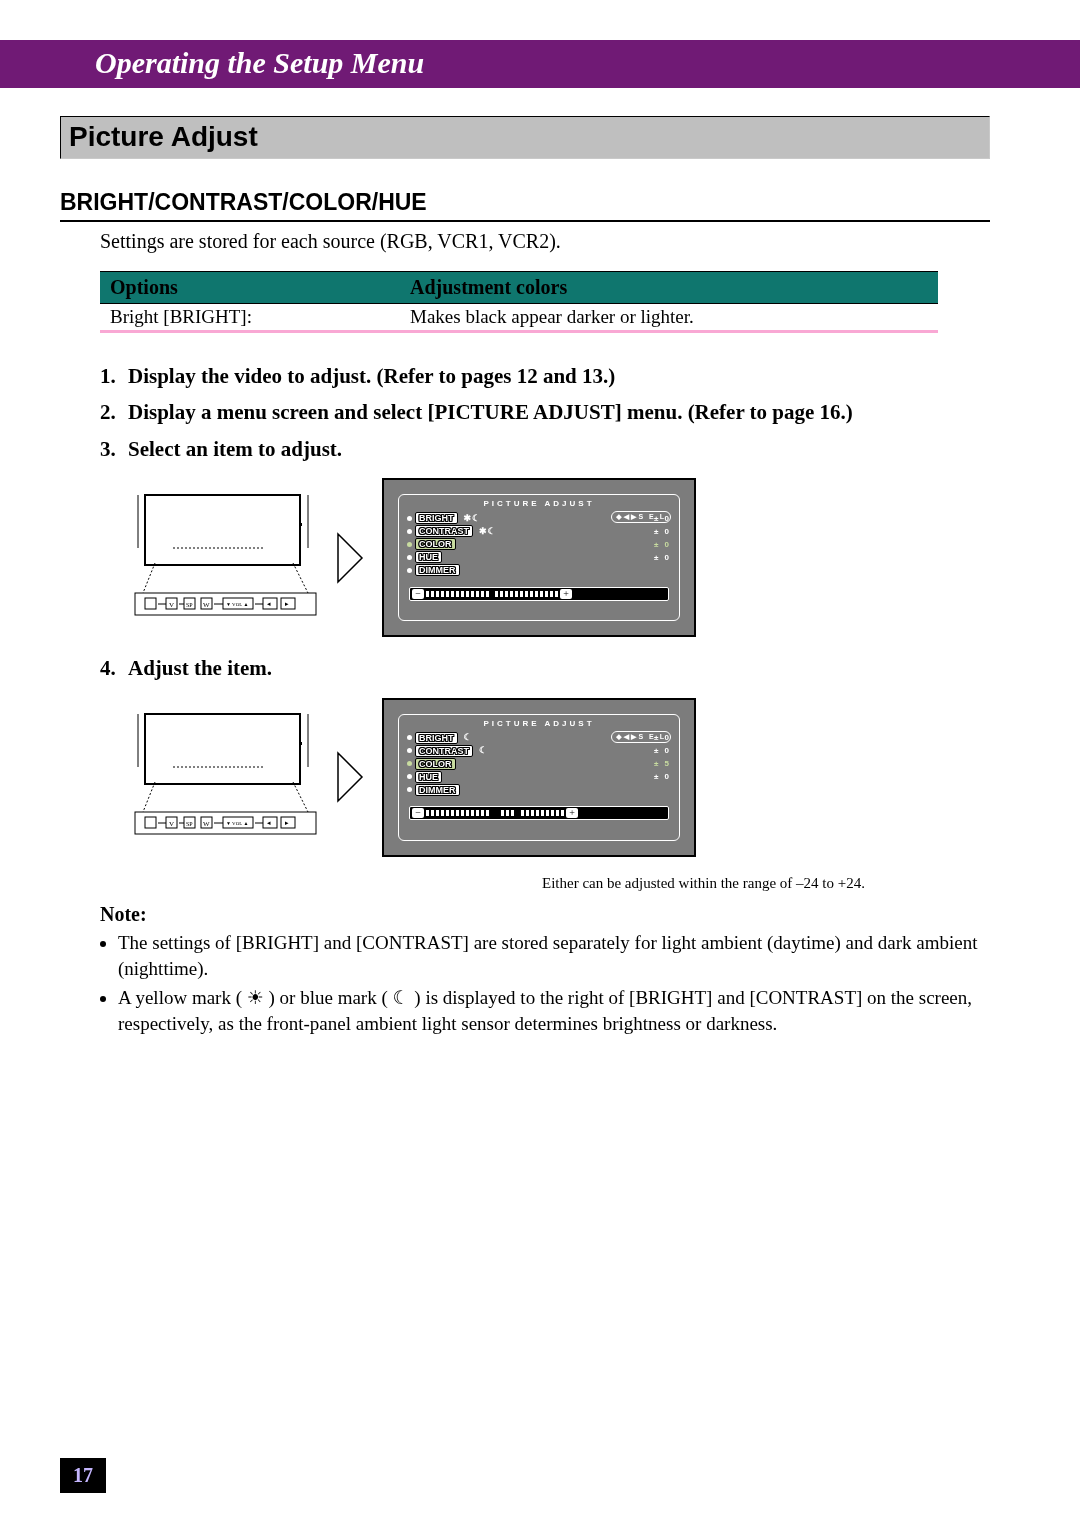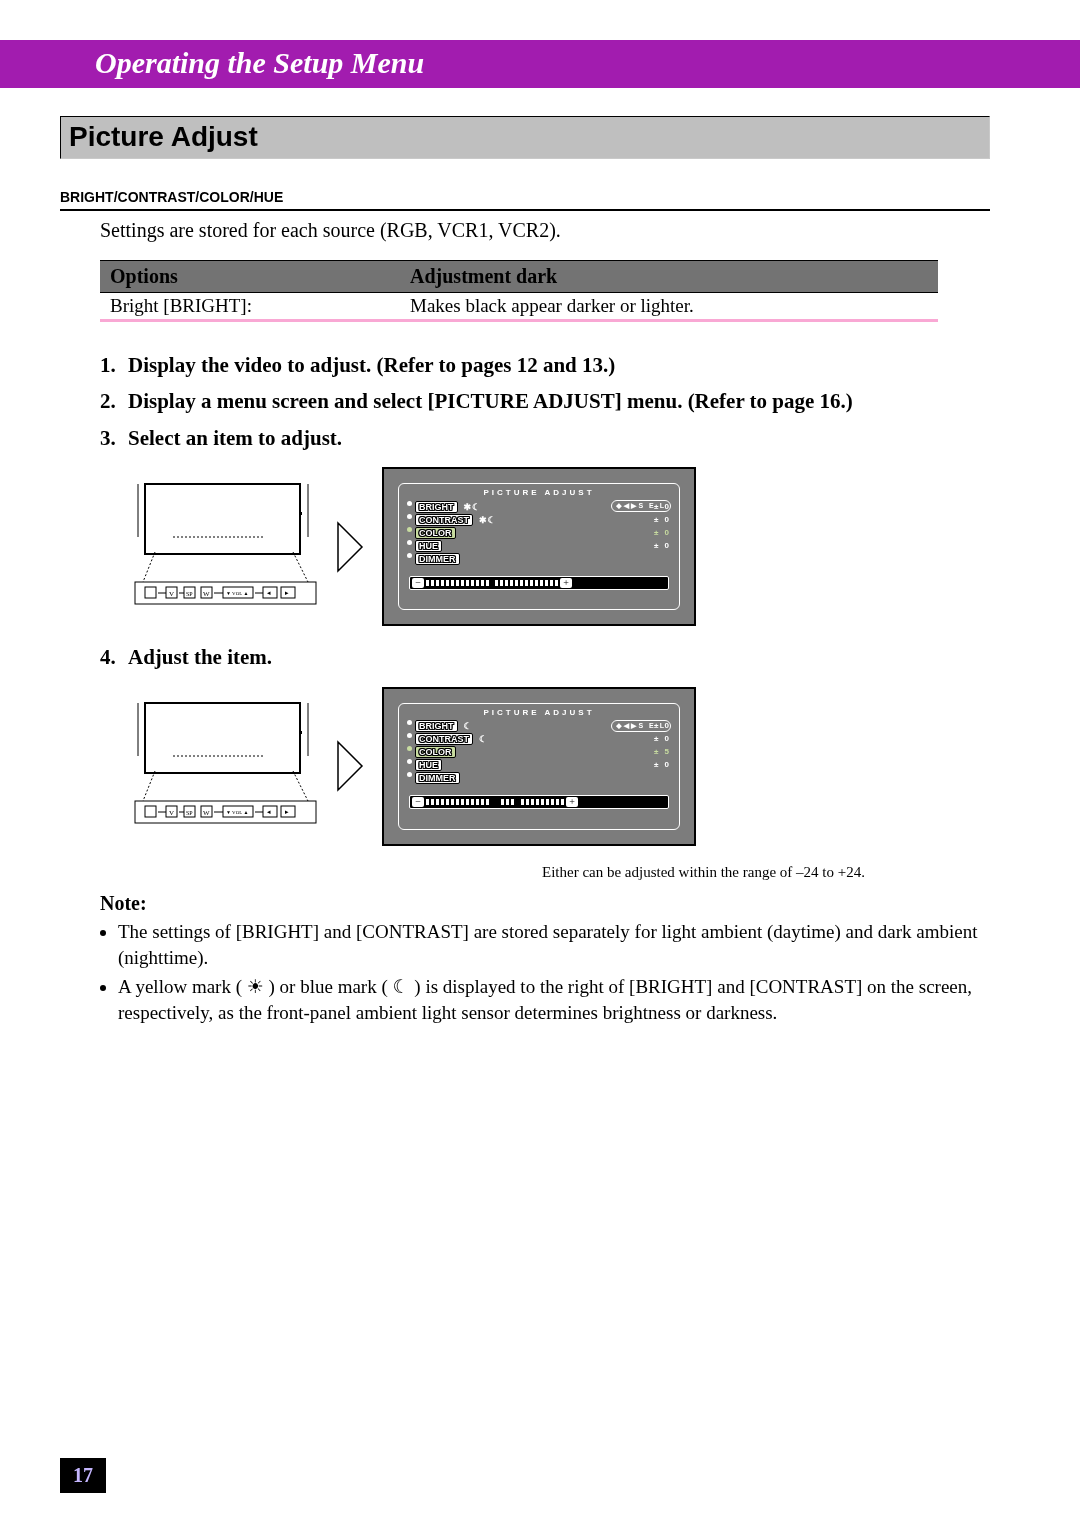--- a/index.html
+++ b/index.html
@@ -9,21 +9,21 @@
     background: #fff;
     width: 1080px;
     color: #000;
   }
   .page {
     padding: 40px 90px 40px 60px;
     position: relative;
     min-height: 1453px;
   }
   .title-band {
-    background: #a21caf;
+    background: #701a75;
     margin: 0 -90px 0 -60px;
     padding: 6px 60px 8px 60px;
   }
   .title-band .inner {
     font-style: italic;
     font-weight: bold;
     font-size: 30px;
     color: #fff;
     margin-left: 35px;
   }
@@ -38,38 +38,38 @@
   }
   .section-bar h2 {
     margin: 0;
     font-family: Arial, Helvetica, sans-serif;
     font-weight: bold;
     font-size: 28px;
   }
   .sub-head {
     font-family: Arial, Helvetica, sans-serif;
     font-weight: bold;
-    font-size: 14px;
+    font-size: 23px;
     border-bottom: 2px solid #000;
     margin: 30px 0 8px 0;
     padding-bottom: 4px;
   }
   .intro {
     font-size: 20px;
     margin: 8px 0 18px 40px;
   }
   table.opts {
     border-collapse: collapse;
     width: 838px;
     margin-left: 40px;
     font-size: 20px;
   }
   table.opts th {
     text-align: left;
-    background: #737373;
+    background: #0f766e;
     border-top: 1px solid #000;
     border-bottom: 1px solid #000;
     padding: 4px 10px;
     font-weight: bold;
   }
   table.opts td {
     border-bottom: 3px solid #f9a8d4;
     padding: 2px 10px;
     font-size: 19px;
   }
@@ -143,21 +143,21 @@
     position:absolute;left:14px;right:14px;top:14px;bottom:14px;
     border:1px solid #fff;border-radius:6px;
   }
   .osd-title {
     text-align:center;color:#fff;letter-spacing:3px;
     font-family:Arial,Helvetica,sans-serif;font-weight:bold;font-size:8px;
     padding:3px 0 2px 0;
   }
   .osd-rows { margin:0 8px; }
   .osd-row {
-    display:flex;height:13px;
+    display:flex;align-items:center;height:13px;
     font-family:Arial,Helvetica,sans-serif;font-weight:bold;font-size:9px;
   }
   .osd-chip {
     background:#fff;color:#fff;border:1px solid #000;border-radius:2px;
     padding:0 3px;height:10px;line-height:10px;
     text-shadow:-1px 0 #000,1px 0 #000,0 -1px #000,0 1px #000,-1px -1px #000,1px 1px #000,-1px 1px #000,1px -1px #000;
   }
   .osd-chip.sel { background:#c8dca0; }
   .osd-note { color:#fff;margin-left:6px;letter-spacing:1px; }
   .osd-val { margin-left:auto;color:#fff;font-size:8px;letter-spacing:2px; }
@@ -194,21 +194,21 @@
   </div>
 
   <div class="sub-head">BRIGHT/CONTRAST/COLOR/HUE</div>
 
   <div class="intro">Settings are stored for each source (RGB, VCR1, VCR2).</div>
 
   <table class="opts">
     <tbody>
         <tr>
       <th style="width:280px">Options</th>
-      <th>Adjustment dark</th>
+      <th>Adjustment colors</th>
     </tr>
     <tr>
           <td>Bright [BRIGHT]:</td>
           <td>Makes black appear darker or lighter.</td>
         </tr>
   </tbody>
     </table>
 
   <ol class="steps">
     <li>Display the video to adjust. (Refer to pages 12 and 13.)</li>

